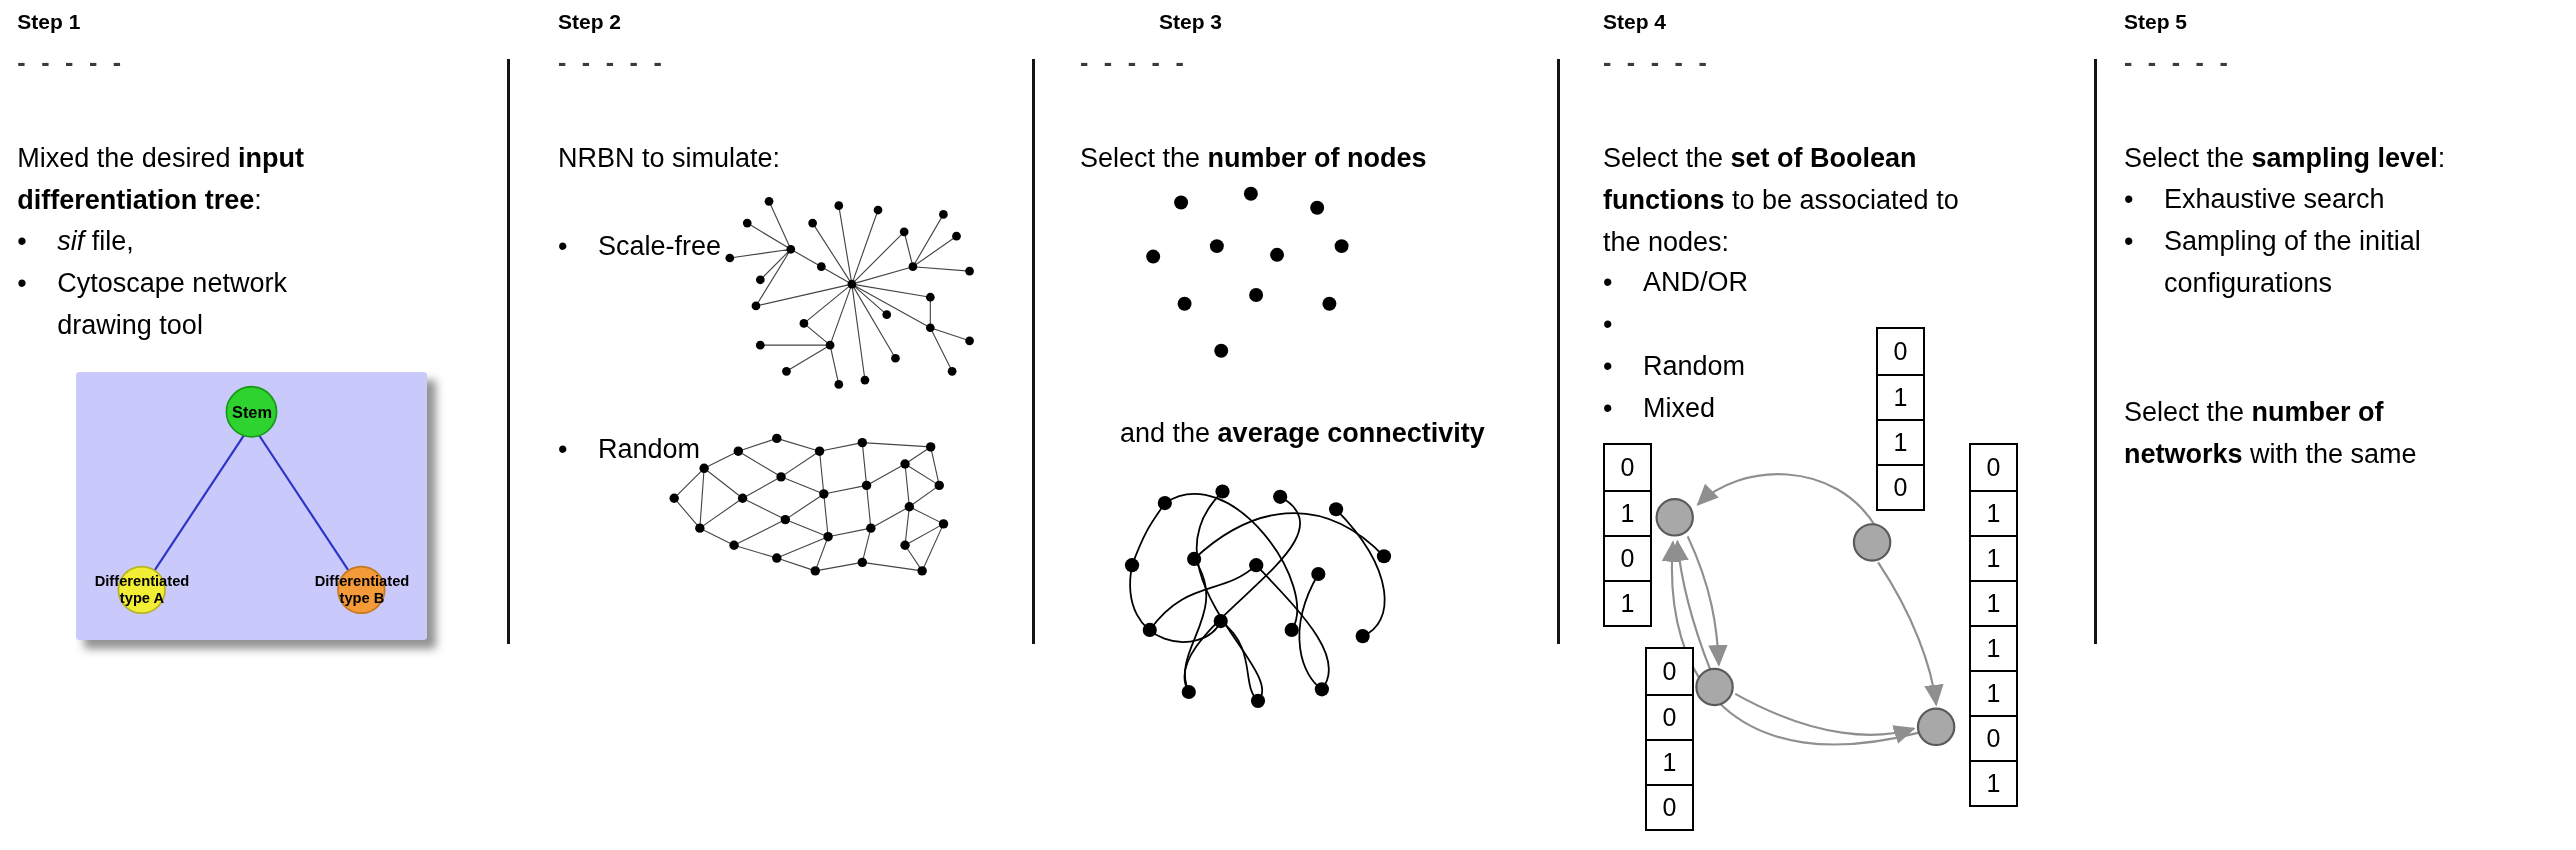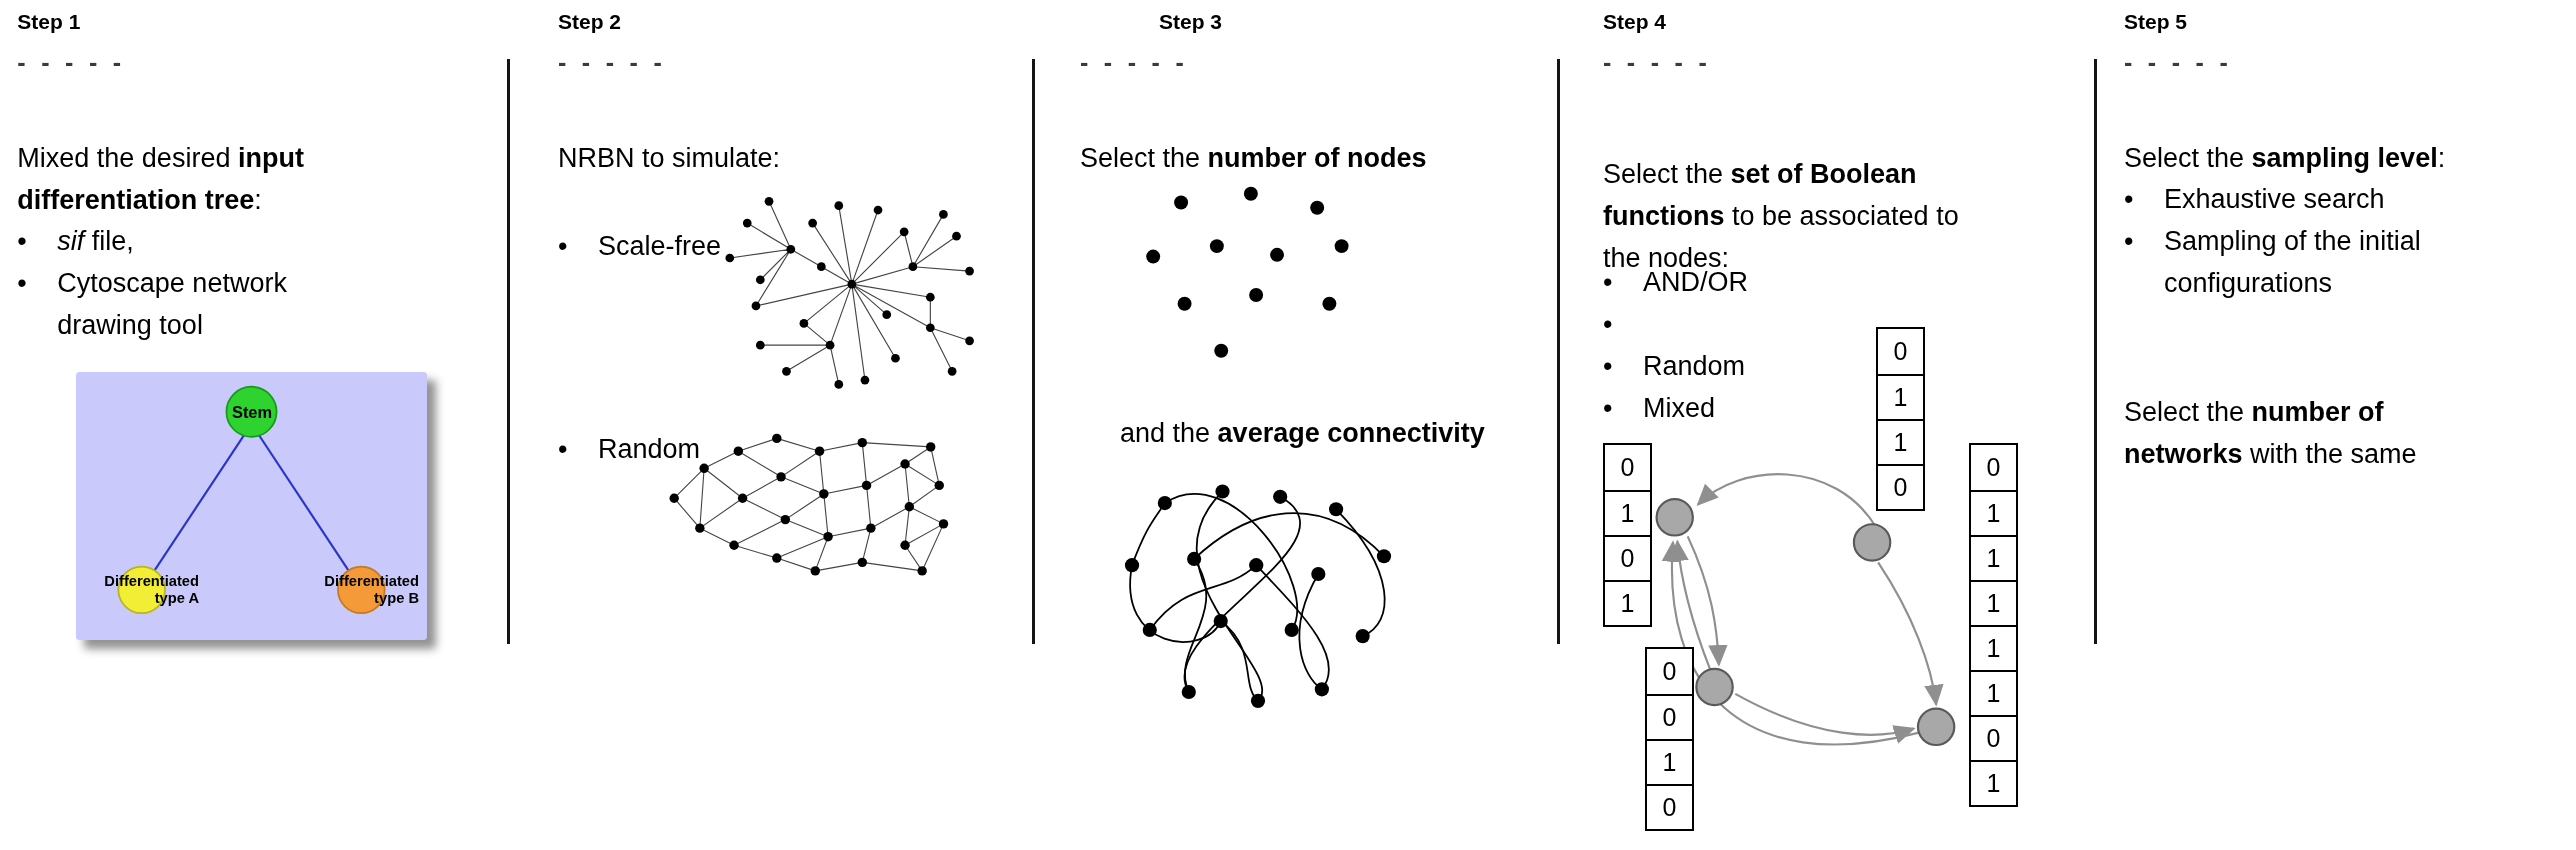--- a/index.html
+++ b/index.html
@@ -13,21 +13,21 @@
   .bullet{display:flex;}
   .glyph{width:40px;flex:0 0 40px;}
   .btext{flex:1;}
   .b{font-weight:bold;}
   .i{font-style:italic;}
   .illus{position:absolute;}
   .btable{position:absolute;border:2.6px solid #000;background:#fff;z-index:5;}
   .bcell{width:45px;height:45px;display:flex;align-items:center;justify-content:center;font-size:25px;border-top:2.6px solid #000;}
   .bcell:first-child{border-top:none;}
   .tree-box{position:absolute;left:76px;top:372px;width:351px;height:268px;background:#c9c9fc;border-radius:3.5px;box-shadow:8.7px 8.7px 8.7px rgba(40,40,40,0.5);}
-  .tree-label{position:absolute;transform:translate(-50%,-50%);font-weight:bold;text-align:right;z-index:2;}
+  .tree-label{position:absolute;transform:translate(-50%,-50%);font-weight:bold;text-align:center;z-index:2;}
   .lbl-small{font-size:14.7px;line-height:17.3px;width:114px;}
   .lbl-stem{font-size:16.4px;white-space:nowrap;}
 </style>
 </head>
 <body>
 
 <div class="col-title" style="left:17.3px;top:10.4px;">Step 1</div>
 <div class="col-title" style="left:558px;top:10.4px;">Step 2</div>
 <div class="col-title" style="left:1143px;top:10.4px;margin-left:16px;">Step 3</div>
 <div class="col-title" style="left:1603px;top:10.4px;">Step 4</div>
@@ -222,21 +222,21 @@
         <circle cx="138" cy="168" r="8"></circle>
         <circle cx="218" cy="178" r="8"></circle>
         <circle cx="298" cy="185" r="8"></circle>
       <circle cx="102" cy="248" r="8"></circle>
         <circle cx="180" cy="258" r="8"></circle>
         <circle cx="252" cy="245" r="8"></circle>
     </g>
   </svg>
 </div>
 
-<div class="para" style="left:1603px;top:137px;width:450px;margin-top:16px;">
+<div class="para" style="left:1603px;top:137px;width:450px;">
     <div><span>Select the </span><span class="b">set of Boolean</span></div>
     <div><span class="b">functions</span><span> to be associated to</span></div>
     <div><span>the nodes:</span></div>
   </div>
 <div class="bullets" style="left:1603px;top:261px;width:363px;">
   <div class="bullet">
     <span class="glyph">•</span>
     <div class="btext">
         <div><span>AND/OR</span></div>
       </div>

